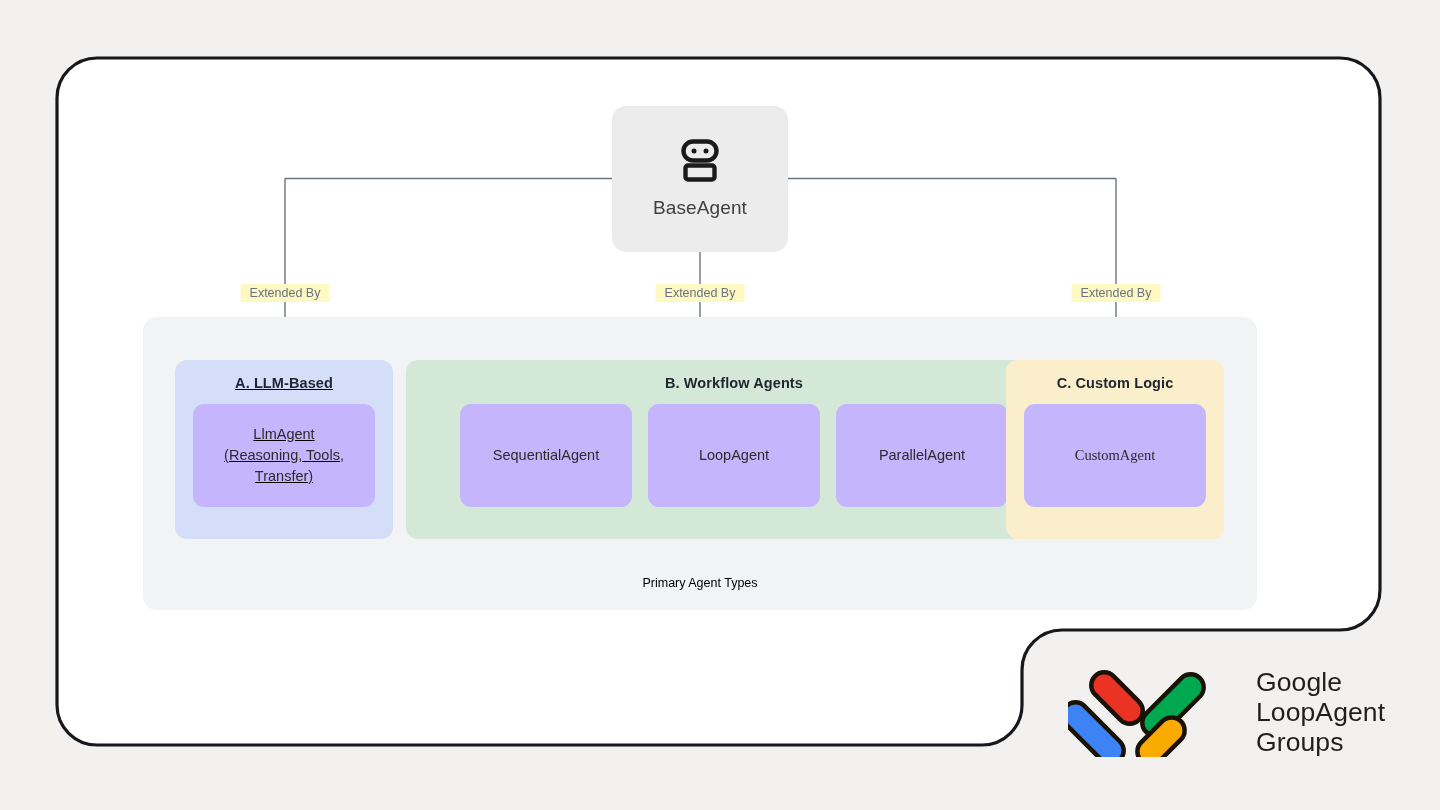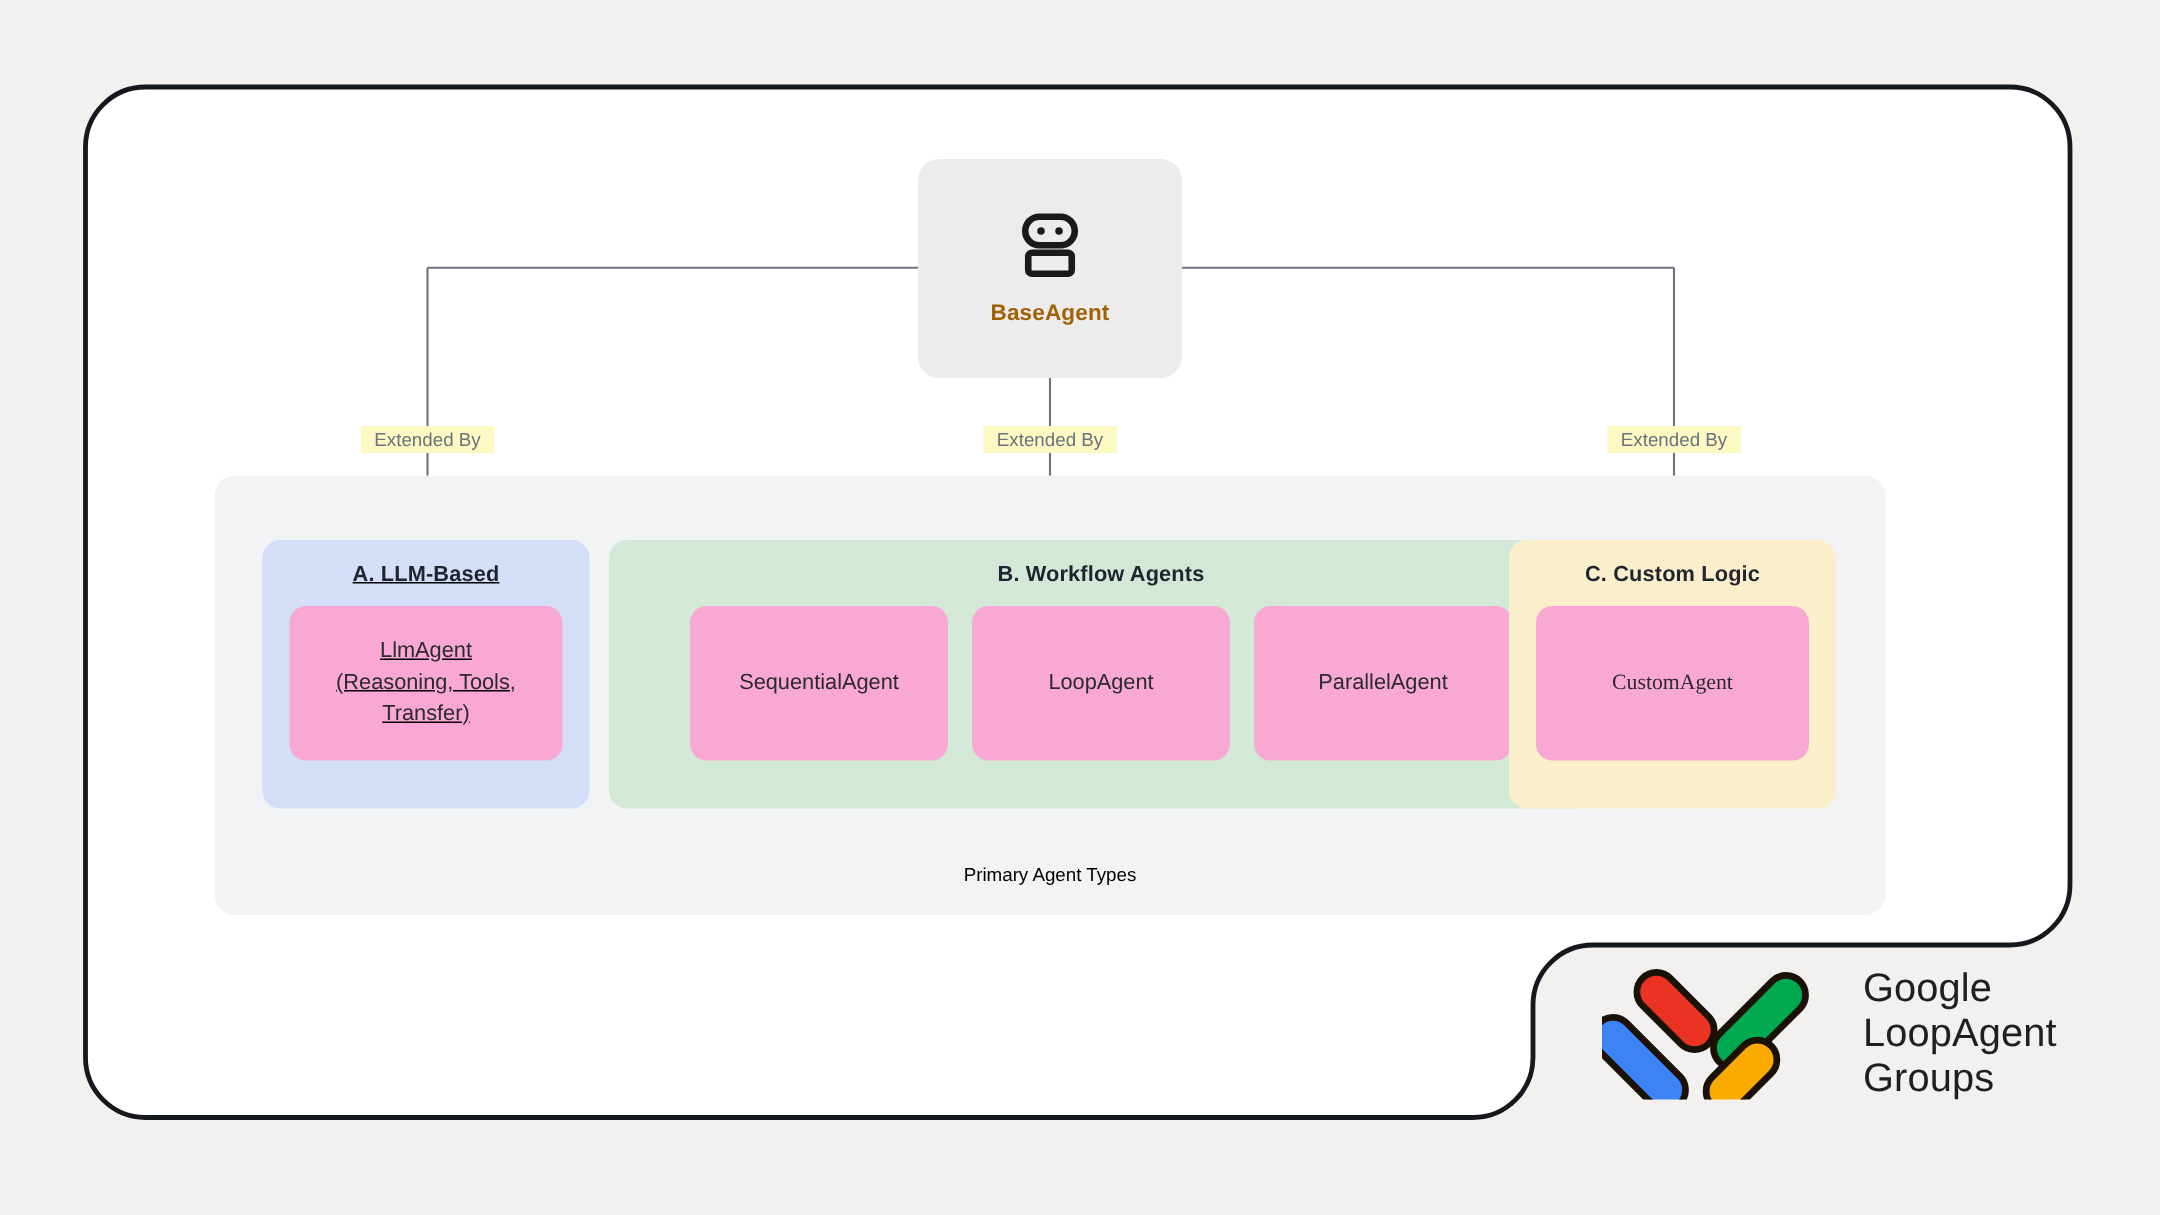--- a/index.html
+++ b/index.html
@@ -19,21 +19,21 @@
 
   
   .base-agent {
     position:absolute; left:612px; top:106px; width:176px; height:146px;
     background:#ececec; border-radius:14px;
     display:flex; flex-direction:column;
     align-items:center; justify-content:center; gap:14px;
   }
   .robot-icon { width:46px; height:44px; display:block; }
   .base-agent-label {
-    font-size:15px; font-weight:700; color:#a16207;
+    font-size:19px; font-weight:400; color:#404040;
     letter-spacing:.1px;
   }
 
   
   .wires { position:absolute; left:0; top:0; width:1440px; height:810px; }
 
   
   .ext-label {
     position:absolute; transform:translateX(-50%);
     font-size:12.5px; color:#6b7280;
@@ -64,31 +64,31 @@
     text-align:center; font-size:14.5px; font-weight:700;
     color:#1f2430; letter-spacing:.1px; margin-bottom:13px;
   }
   .group-body { display:flex; gap:16px; justify-content:center; padding:0 18px 19px; }
 
   .g-llm      { left:175px;  width:218px; height:179px; background:#d4def8;text-decoration:underline; }
   .g-workflow { left:406px;  width:656px; height:179px; background:#d4e8d8; }
   .g-custom   { left:1006px; width:218px; height:179px; background:#fbefcb; }
 
   .agent-card {
-    background:#f9a8d4; border-radius:11px;
+    background:#c4b5fd; border-radius:11px;
     display:flex; align-items:center; justify-content:center;
     text-align:center; font-size:14.5px; color:#2b2b2b;
     line-height:1.45; padding:6px 8px;
   }
   .g-llm .agent-card      { width:182px; height:103px; }
   .g-workflow .agent-card { width:172px; height:103px; }
   .g-custom .agent-card   { width:182px; height:103px;font-family:Liberation Serif, serif; }
 
   
-  .gdg { position:absolute; left:1068px; top:644px; display:flex; align-items:center; gap:22px; }
+  .gdg { position:absolute; left:1068px; top:668px; display:flex; align-items:center; gap:36px; }
   .gdg-mark { width:152px; height:88px; display:block; }
   .gdg-text {
     font-size:26.5px; line-height:1.13; color:#1f1f1f;
     font-family:"Liberation Sans", sans-serif; letter-spacing:.1px;
   }
 </style>
 </head>
 <body>
 
 <div id="stage">

